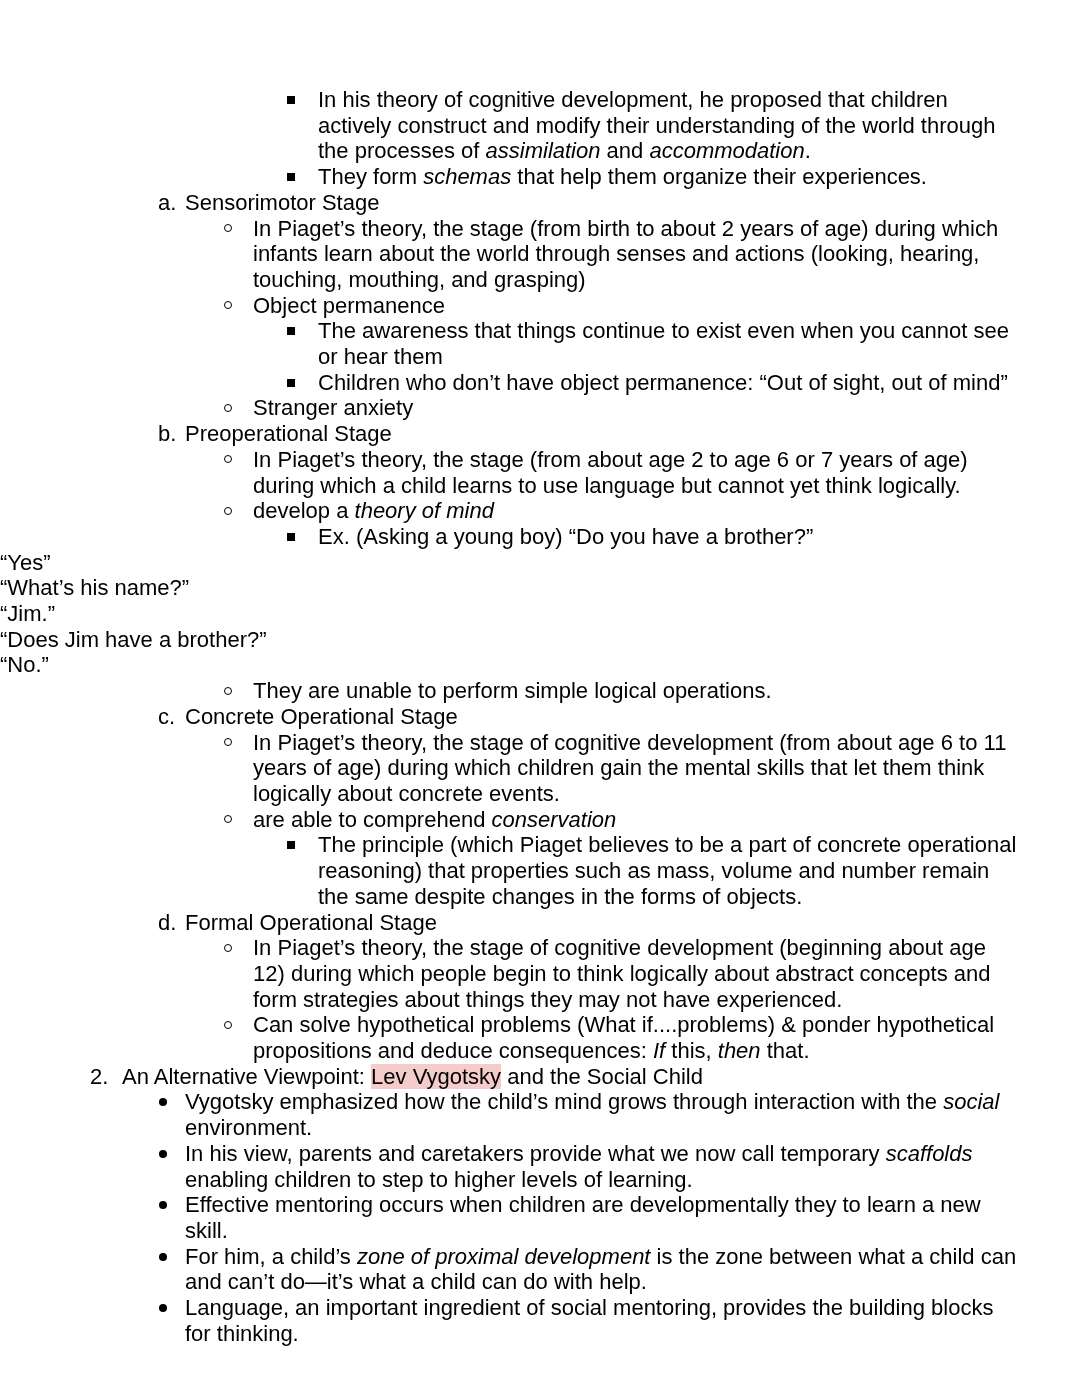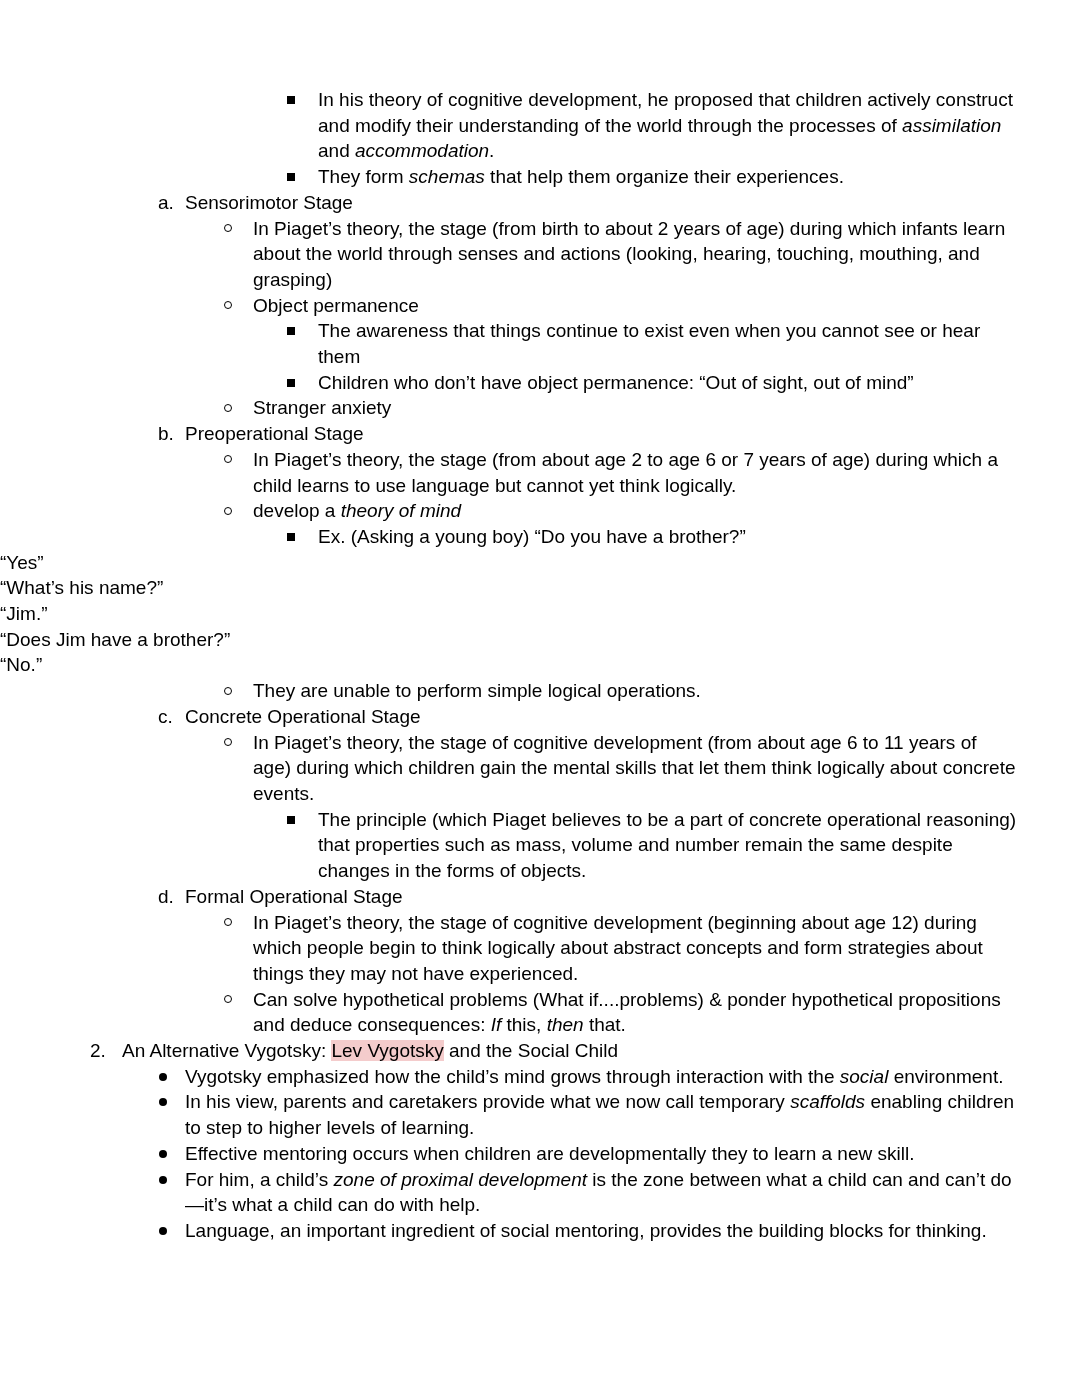--- a/index.html
+++ b/index.html
@@ -3,21 +3,21 @@
 <meta charset="utf-8">
 <style>
   html, body { margin: 0; padding: 0; background: #ffffff; }
   .page {
     position: relative;
     width: 1080px;
     height: 1397px;
     background: var(--page-bg, #ffffff);
     overflow: hidden;
     font-family: "Liberation Sans", "DejaVu Sans", sans-serif;
-    font-size: 19px;
+    font-size: 22px;
     line-height: 25.7px;
     color: var(--text-color, #000000);
   }
   .doc-content {
     position: absolute;
     top: 87px;
     left: 0;
     width: 1018px;
   }
   .item {
@@ -58,24 +58,25 @@
       <div class="item l3"><span class="marker m-circle"></span><span><span>develop a </span><span class="it">theory of mind</span></span></div>
       <div class="item l4"><span class="marker m-square"></span><span><span>Ex. (Asking a young boy) “Do you have a brother?”</span></span></div>
       <div class="item dlg"><span><span>“Yes”</span></span></div>
       <div class="item dlg"><span><span>“What’s his name?”</span></span></div>
       <div class="item dlg"><span><span>“Jim.”</span></span></div>
       <div class="item dlg"><span><span>“Does Jim have a brother?”</span></span></div>
       <div class="item dlg"><span><span>“No.”</span></span></div>
       <div class="item l3"><span class="marker m-circle"></span><span><span>They are unable to perform simple logical operations.</span></span></div>
       <div class="item l2"><span class="marker m-letter">c.</span><span><span>Concrete Operational Stage</span></span></div>
       <div class="item l3"><span class="marker m-circle"></span><span><span>In Piaget’s theory, the stage of cognitive development (from about age 6 to 11 years of age) during which children gain the mental skills that let them think logically about concrete events.</span></span></div>
+      <div class="item l3"><span class="marker m-circle"></span><span><span>are able to comprehend </span><span class="it">conservation</span></span></div>
       <div class="item l4"><span class="marker m-square"></span><span><span>The principle (which Piaget believes to be a part of concrete operational reasoning) that properties such as mass, volume and number remain the same despite changes in the forms of objects.</span></span></div>
       <div class="item l2"><span class="marker m-letter">d.</span><span><span>Formal Operational Stage</span></span></div>
       <div class="item l3"><span class="marker m-circle"></span><span><span>In Piaget’s theory, the stage of cognitive development (beginning about age 12) during which people begin to think logically about abstract concepts and form strategies about things they may not have experienced.</span></span></div>
       <div class="item l3"><span class="marker m-circle"></span><span><span>Can solve hypothetical problems (What if....problems) &amp; ponder hypothetical propositions and deduce consequences: </span><span class="it">If</span><span> this, </span><span class="it">then</span><span> that.</span></span></div>
-      <div class="item l1"><span class="marker m-number">2.</span><span><span>An Alternative Vygotsky: </span><span class="bd hl">Lev Vygotsky</span><span> and the Social Child</span></span></div>
+      <div class="item l1"><span class="marker m-number">2.</span><span><span>An Alternative Viewpoint: </span><span class="bd hl">Lev Vygotsky</span><span> and the Social Child</span></span></div>
       <div class="item l2"><span class="marker m-disc"></span><span><span>Vygotsky emphasized how the child’s mind grows through interaction with the </span><span class="it">social</span><span> environment.</span></span></div>
       <div class="item l2"><span class="marker m-disc"></span><span><span>In his view, parents and caretakers provide what we now call temporary </span><span class="it">scaffolds</span><span> enabling children to step to higher levels of learning.</span></span></div>
       <div class="item l2"><span class="marker m-disc"></span><span><span>Effective mentoring occurs when children are developmentally they to learn a new skill.</span></span></div>
       <div class="item l2"><span class="marker m-disc"></span><span><span>For him, a child’s </span><span class="it">zone of proximal development</span><span> is the zone between what a child can and can’t do—it’s what a child can do with help.</span></span></div>
       <div class="item l2"><span class="marker m-disc"></span><span><span>Language, an important ingredient of social mentoring, provides the building blocks for thinking.</span></span></div>
     </div>
 </div>
 
 </body></html>

